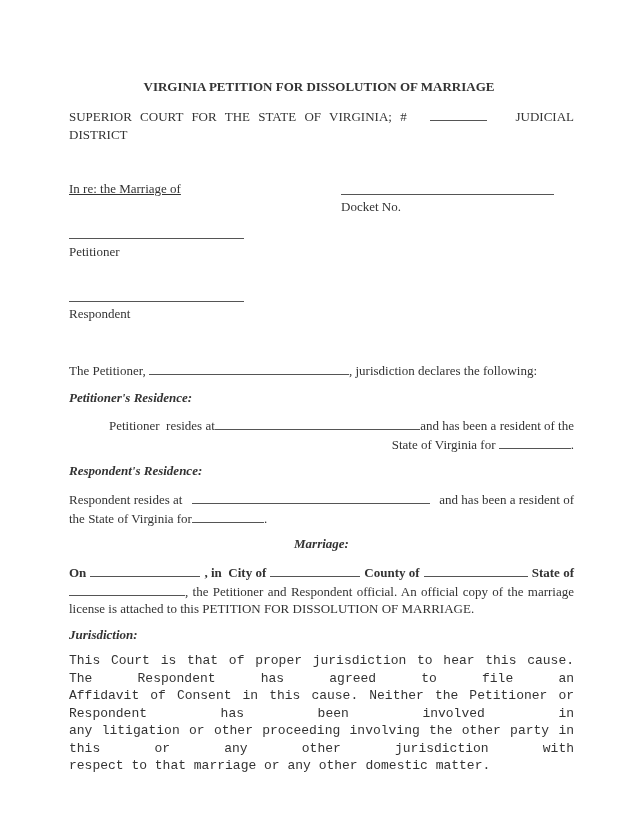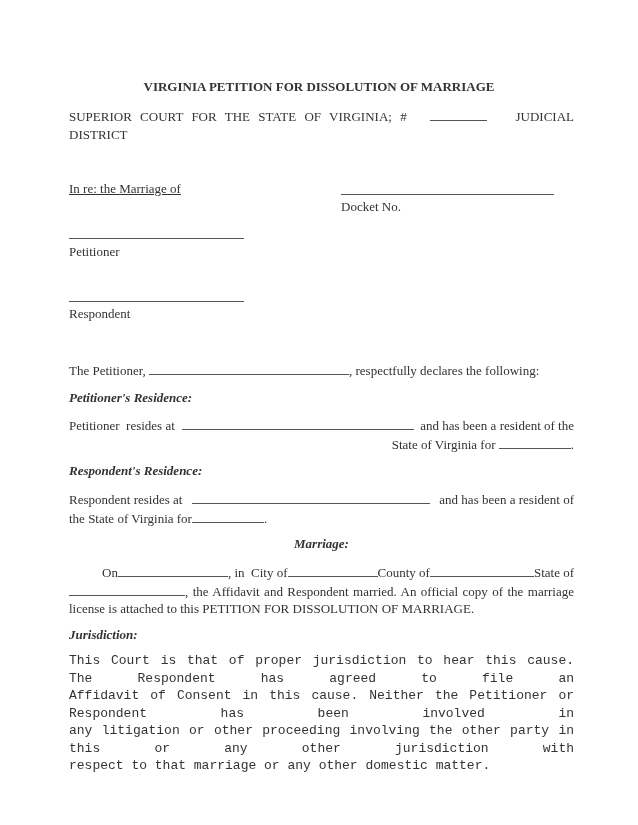--- a/index.html
+++ b/index.html
@@ -33,56 +33,56 @@
   <div class="blk" style="top:168px; width:200px;text-decoration:underline;">In re: the Marriage of</div>
   <div class="line" style="left:341px; top:182px; width:213px;"></div>
   <div class="blk" style="top:186px; left:341px; width:200px;">Docket No.</div>
 
   <div class="line" style="left:69px; top:226px; width:175px;"></div>
   <div class="blk" style="top:231px; width:200px;">Petitioner</div>
 
   <div class="line" style="left:69px; top:289px; width:175px;"></div>
   <div class="blk" style="top:293px; width:200px;">Respondent</div>
 
-  <div class="blk" style="top:349px; white-space:pre;"><span>The Petitioner,</span> <span class="u" style="width:200px;"></span><span>, respectfully declares the following:</span></div>
+  <div class="blk" style="top:349px; white-space:pre;"><span>The Petitioner,</span> <span class="u" style="width:200px;"></span><span>, jurisdiction declares the following:</span></div>
 
   <div class="blk bold" style="top:377px;">Petitioner's  Residence:</div>
   <div class="blk" style="top:404px;">
-    <div style="display:flex; justify-content:space-between; align-items:baseline; white-space:pre;">
+    <div style="display:flex; justify-content:space-between; align-items:baseline; white-space:pre;margin-left:40px;">
       <span>Petitioner  resides at</span>
       <span class="u" style="width:232px;"></span>
       <span>and has been a resident of the</span>
     </div>
     <div style="white-space:pre;text-align:right;"><span>State of Virginia for</span> <span class="u" style="width:72px;"></span><span>.</span></div>
   </div>
 
   <div class="blk bold" style="top:450px;">Respondent's  Residence:</div>
   <div class="blk" style="top:478px;">
     <div style="display:flex; justify-content:space-between; align-items:baseline; white-space:pre;">
       <span>Respondent resides at</span>
       <span class="u" style="width:238px;"></span>
       <span>and has been a resident of</span>
     </div>
     <div style="white-space:pre;"><span>the State of Virginia for</span><span class="u" style="width:72px;"></span><span>.</span></div>
   </div>
 
   <div class="blk bold" style="top:523px;text-align:center;">Marriage:</div>
   <div class="blk" style="top:551px;">
-    <div style="display:flex; justify-content:flex-end; align-items:baseline; white-space:pre;">
+    <div style="display:flex; justify-content:space-between; align-items:baseline; white-space:pre;font-weight:bold;">
       <span>On</span>
       <span class="u" style="width:110px;"></span>
       <span>, in  City of</span>
       <span class="u" style="width:90px;"></span>
       <span>County of</span>
       <span class="u" style="width:104px;"></span>
       <span>State of</span>
     </div>
     <div style="display:flex; align-items:baseline; white-space:pre; justify-content:space-between;">
       <span class="u" style="width:116px;"></span>
-      <span style="flex:1; text-align:justify; text-align-last:justify;">, the Affidavit and Respondent married. An official copy of the marriage</span>
+      <span style="flex:1; text-align:justify; text-align-last:justify;">, the Petitioner and Respondent official. An official copy of the marriage</span>
     </div>
     <div>license is attached to this PETITION FOR DISSOLUTION OF MARRIAGE.</div>
   </div>
 
   <div class="blk bold" style="top:614px;">Jurisdiction:</div>
   <div class="blk" style="top:640px;font-family:Liberation Mono, monospace;">
     <div class="jfull">This Court is that of proper jurisdiction to hear this cause. The Respondent has agreed to file an</div>
     <div class="jfull">Affidavit of Consent in this cause.  Neither the Petitioner or Respondent has been involved in</div>
     <div class="jfull">any litigation or other proceeding involving the other party in this or any other jurisdiction with</div>
     <div>respect to that marriage or any other domestic matter.</div>

